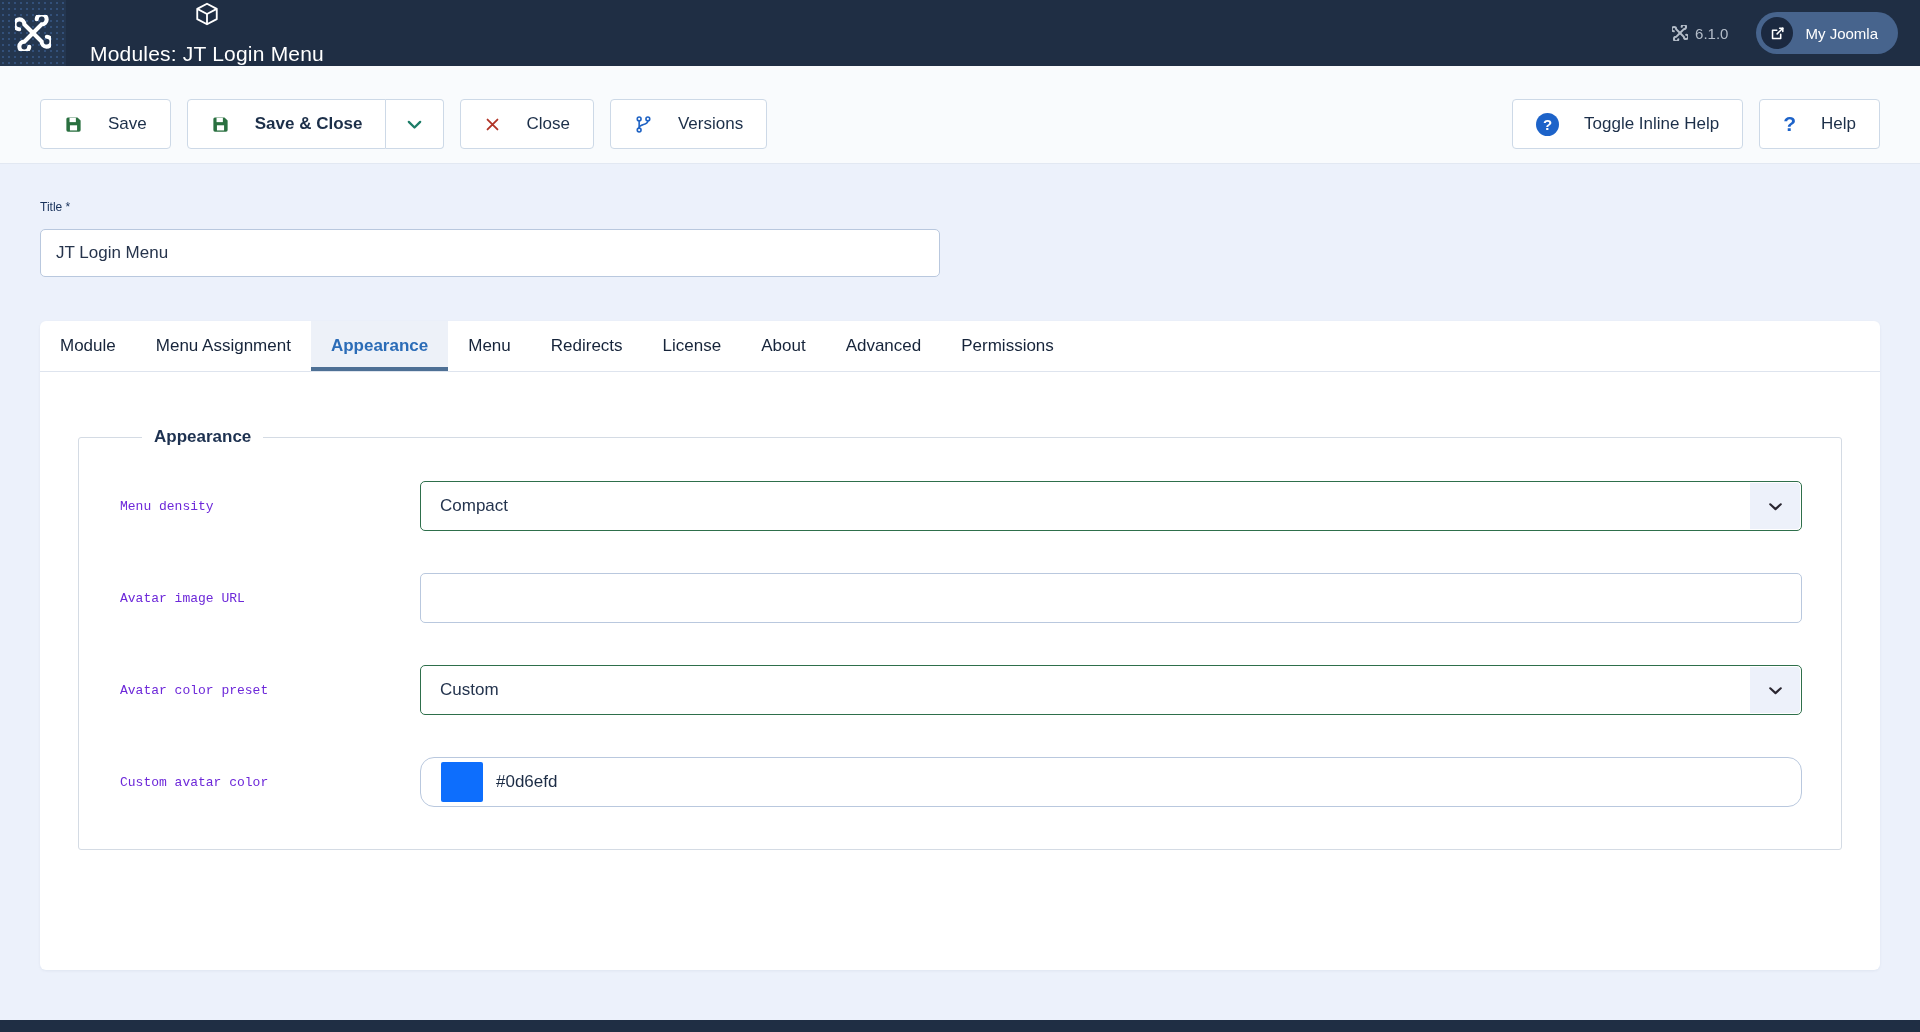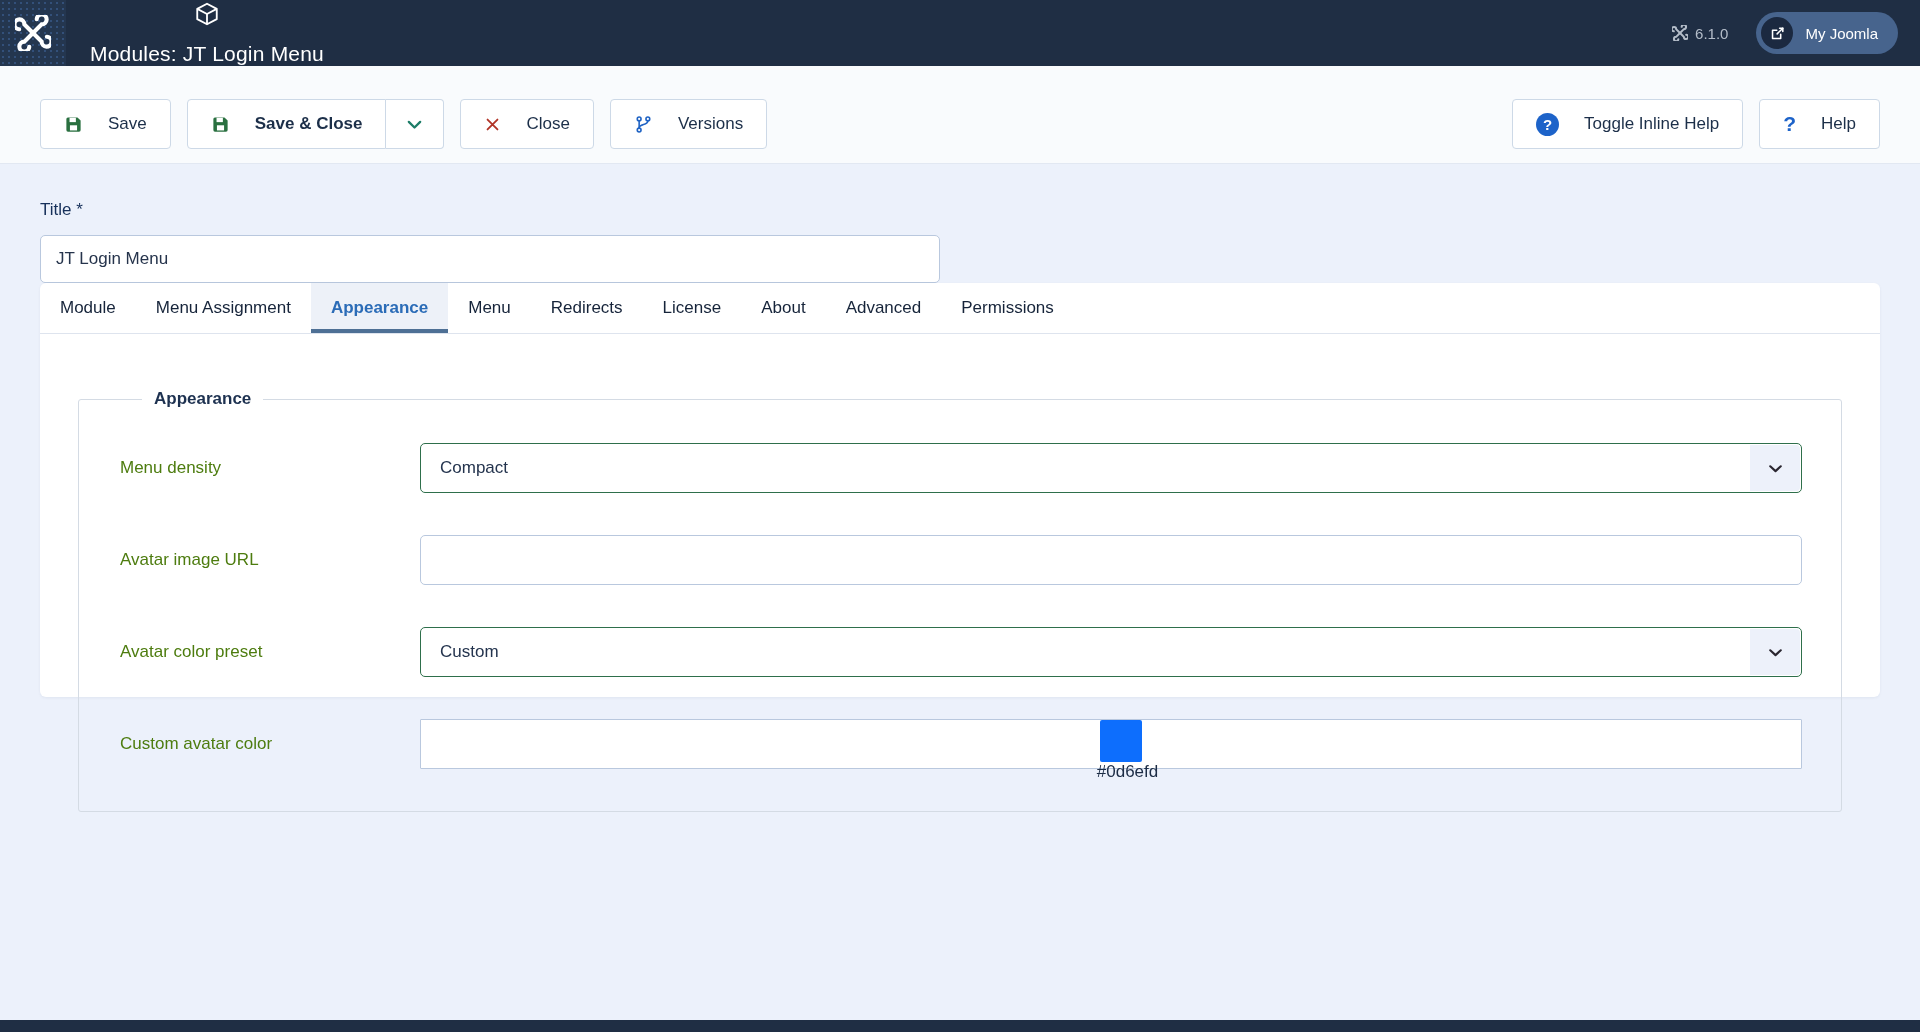--- a/index.html
+++ b/index.html
@@ -46,63 +46,63 @@
   .split .btn-main { border-radius:4px 0 0 4px;font-weight:bold; }
   .split .btn-toggle { border-radius:0 4px 4px 0; border-left:none; padding:0 18px; }
   .toolbar-right { margin-left:auto; display:flex; }
   .toolbar-right .tb-item:last-child { margin-right:0; }
   .qcircle { width:23px; height:23px; border-radius:50%; background:#1d63c9; color:#fff;
     font-size:15px; font-weight:bold; display:flex; align-items:center; justify-content:center; }
   .qmark { color:#1d63c9; font-size:21px; font-weight:bold; }
 
   
   .content { padding:0 40px; }
-  .title-label { display:block; margin-top:36px; font-size:17px; color:#16305a; }
+  .title-label { display:block; margin-top:36px; font-size:12px; color:#16305a; }
   .title-input {
     margin-top:15px; width:900px; height:48px; display:block;
     border:1px solid #b9c8de; border-radius:5px; background:#fff;
     padding:0 15px; font-size:17px; color:#26344c; font-family:inherit;
   }
 
-  .card { background:#fff; border-radius:6px; height:414px;
+  .card { margin-top:44px; background:#fff; border-radius:6px; height:649px;
     box-shadow:0 1px 3px rgba(20,30,60,.06); }
 
   .tabbar { display:flex; height:51px; border-bottom:1px solid #dee4ee; }
   .tab { padding:0 20px; display:flex; align-items:center; font-size:17px;
     color:#16243a; cursor:pointer; }
   .tab.active { color:#2b6cb7; font-weight:bold; background:#edf1f8;
     box-shadow:inset 0 -4px 0 #4e7095; }
 
   fieldset.appearance {
     margin:55px 38px 0 38px; border:1px solid #d4dbe4; border-radius:3px;
     height:423px; padding:34px 39px 0 41px;
   }
   fieldset.appearance legend { font-size:17px; font-weight:bold; color:#1d3150;
     padding:0 12px; margin-left:22px; }
 
   .frow { display:flex; align-items:center; margin-bottom:42px; }
-  .frow-label { width:300px; flex:0 0 300px; font-size:17px; color:#4d7c0f; }
+  .frow-label { width:300px; flex:0 0 300px; font-size:13px; color:#6d28d9;font-family:Liberation Mono, monospace; }
   .fcontrol { flex:1; position:relative; }
 
   .select {
     height:50px; border:1px solid #2e6f4b; border-radius:5px; background:#fff;
     display:flex; align-items:center; padding-left:19px; font-size:17px;
     color:#24344e; position:relative; cursor:pointer;
   }
   .select-chev { position:absolute; top:1px; right:1px; bottom:1px; width:50px;
     background:#edf1fa; border-radius:0 4px 4px 0;
     display:flex; align-items:center; justify-content:center; }
 
   .text-input {
     width:100%; height:50px; border:1px solid #b9c8de; border-radius:5px;
     background:#fff; padding:0 15px; font-size:17px; color:#26344c; font-family:inherit;
   }
 
-  .color-field { height:50px; border:1px solid #b9c8de; border-radius:1px;
-    background:#fff; display:flex; align-items:center; padding-left:20px; cursor:pointer;flex-direction:column; }
+  .color-field { height:50px; border:1px solid #b9c8de; border-radius:14px;
+    background:#fff; display:flex; align-items:center; padding-left:20px; cursor:pointer; }
   .swatch { width:42px; height:40px; border-radius:2px; flex:0 0 42px; }
   .color-value { margin-left:13px; font-size:17px; color:#1c2c45; }
 
   .footer-strip { position:absolute; left:0; right:0; bottom:0; height:12px; background:#1f2e44; }
 </style>
 </head>
 <body>
 
 <div class="topbar">
   <div class="logo-box">

